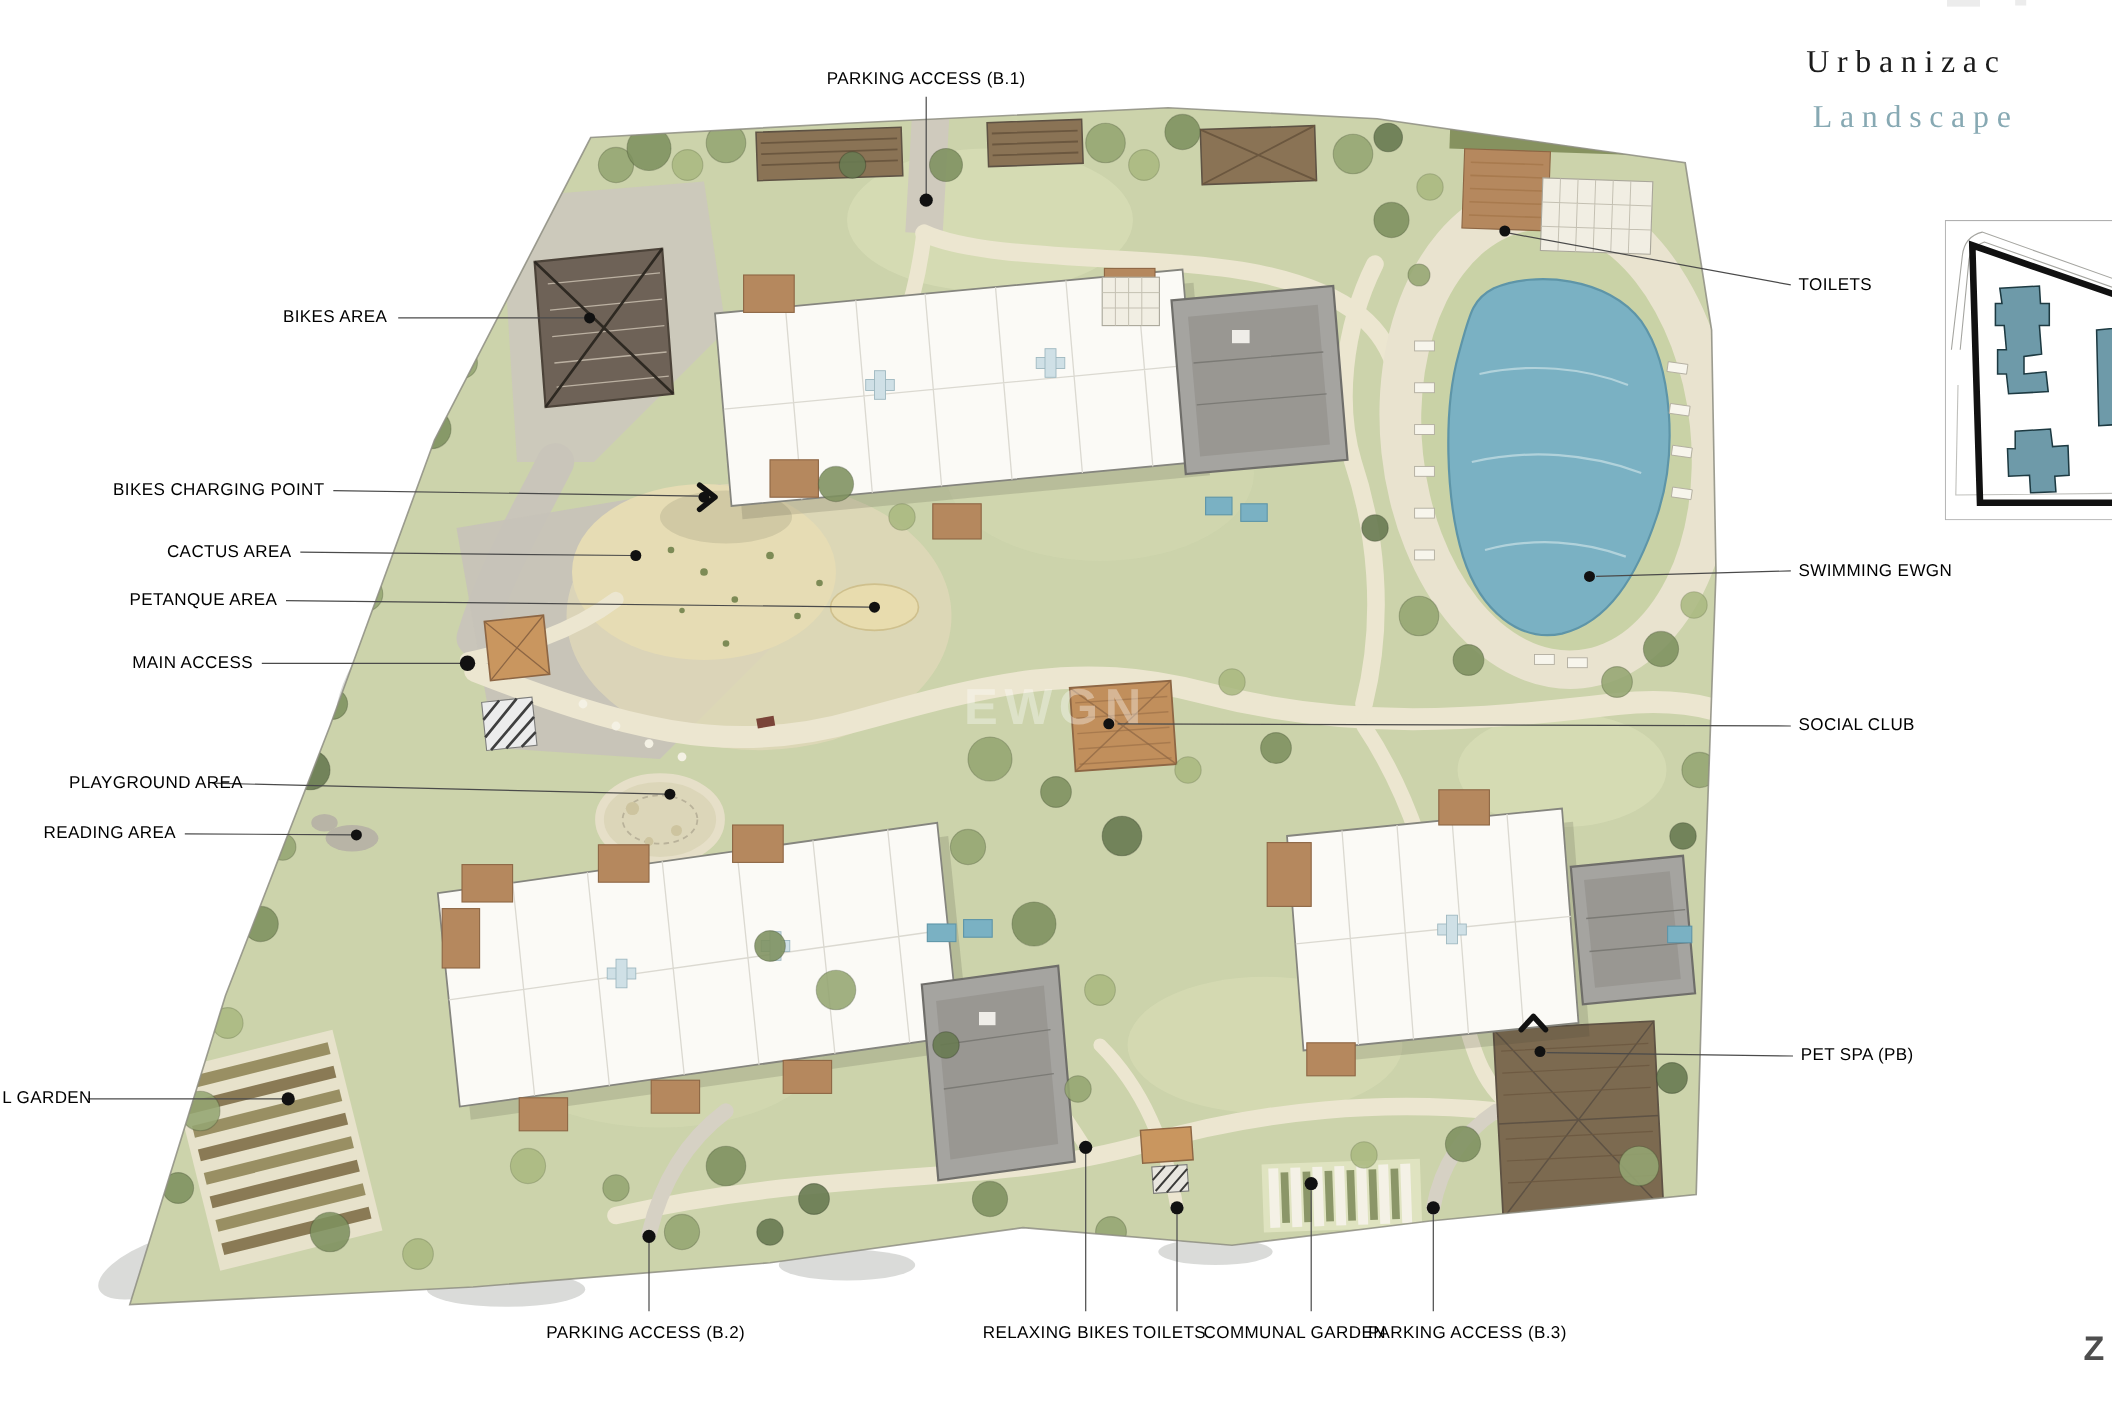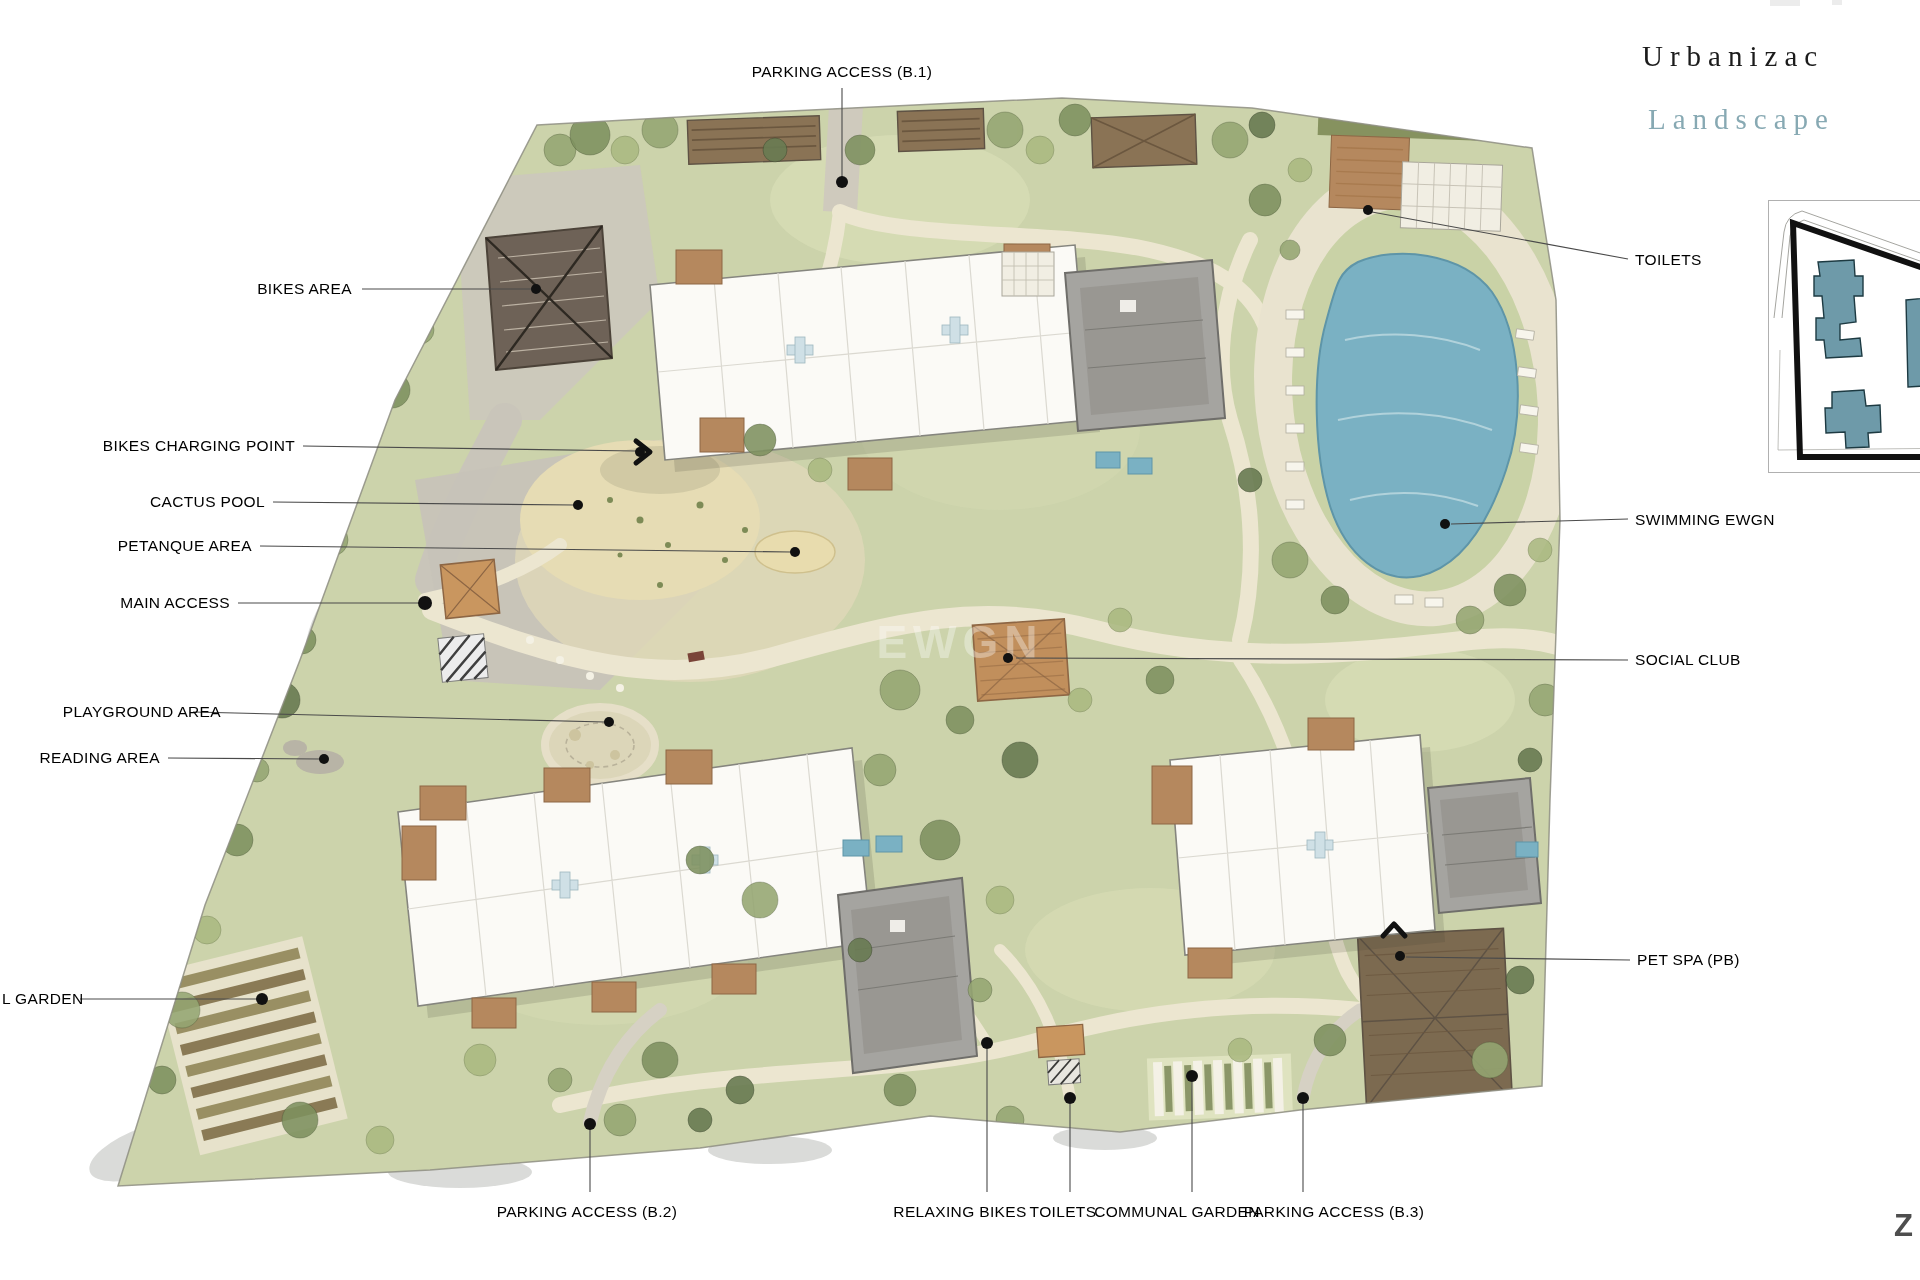--- a/index.html
+++ b/index.html
@@ -5,21 +5,21 @@
   html,body{margin:0;padding:0;background:#ffffff;}
   body{width:1920px;height:1280px;overflow:hidden;font-family:"Liberation Sans",sans-serif;}
   .canvas{position:absolute;top:0;left:0;width:1920px;height:1280px;overflow:hidden;background:#fff;}
   .plan-svg{position:absolute;top:0;left:0;}
   .lbl{position:absolute;font-size:15.5px;color:#000000;letter-spacing:.35px;white-space:nowrap;}
   .lbl.r{transform:translate(-100%,-50%);}
   .lbl.c{transform:translate(-50%,-50%);}
   .lbl.l{transform:translate(0,-50%);}
   .title-line{position:absolute;font-family:Liberation Serif, serif;font-size:29px;letter-spacing:7px;white-space:nowrap;line-height:1;}
   .title-1{left:1642px;top:42px;color:#1b1b1b;}
-  .title-2{left:1648px;top:92px;color:#87a9b3;margin-top:13px;}
+  .title-2{left:1648px;top:92px;color:#87a9b3;}
   .keymap{position:absolute;left:1768px;top:200px;}
   .corner-mark{position:absolute;left:1894px;top:1208px;font-size:31px;font-weight:700;color:#4e4e4e;letter-spacing:1px;}
   .smudge{position:absolute;background:#d9d9d9;opacity:.5;}
   
   .t1{fill:#95a672;opacity:.88;stroke:rgba(62,74,46,.35);stroke-width:1;}
   .t2{fill:#7e915f;opacity:.88;stroke:rgba(55,66,40,.35);stroke-width:1;}
   .t3{fill:#a9b87f;opacity:.85;stroke:rgba(76,88,54,.3);stroke-width:1;}
   .t4{fill:#697b52;opacity:.9;stroke:rgba(46,56,34,.4);stroke-width:1;}
   .shadowE{fill:#454d40;opacity:.2;}
   .deck{fill:#b5885e;stroke:#8d6644;stroke-width:1;}
@@ -421,21 +421,21 @@
       <circle class="dot" cx="1368" cy="210" r="5"></circle>
       <circle class="dot" cx="1445" cy="524" r="5"></circle>
       <circle class="dot" cx="1008" cy="658" r="5"></circle>
       <circle class="dot" cx="1400" cy="956" r="5"></circle>
     </g>
   </svg>
 
   <div class="lbl c" style="left:842px;top:72px;">PARKING ACCESS (B.1)</div>
   <div class="lbl r" style="left:352px;top:289px;">BIKES AREA</div>
   <div class="lbl r" style="left:295px;top:446px;">BIKES CHARGING POINT</div>
-  <div class="lbl r" style="left:265px;top:502px;">CACTUS POOL</div>
+  <div class="lbl r" style="left:265px;top:502px;">CACTUS AREA</div>
   <div class="lbl r" style="left:252px;top:546px;">PETANQUE AREA</div>
   <div class="lbl r" style="left:230px;top:603px;text-align:center;">MAIN ACCESS</div>
   <div class="lbl r" style="left:185px;top:712px;margin-left:36px;">PLAYGROUND AREA</div>
   <div class="lbl r" style="left:160px;top:758px;">READING AREA</div>
   <div class="lbl l" style="left:2px;top:999px;">L GARDEN</div>
   <div class="lbl c" style="left:587px;top:1212px;">PARKING ACCESS (B.2)</div>
   <div class="lbl c" style="left:960px;top:1212px;">RELAXING BIKES</div>
   <div class="lbl c" style="left:1063px;top:1212px;">TOILETS</div>
   <div class="lbl c" style="left:1177px;top:1212px;">COMMUNAL GARDEN</div>
   <div class="lbl c" style="left:1334px;top:1212px;">PARKING ACCESS (B.3)</div>

